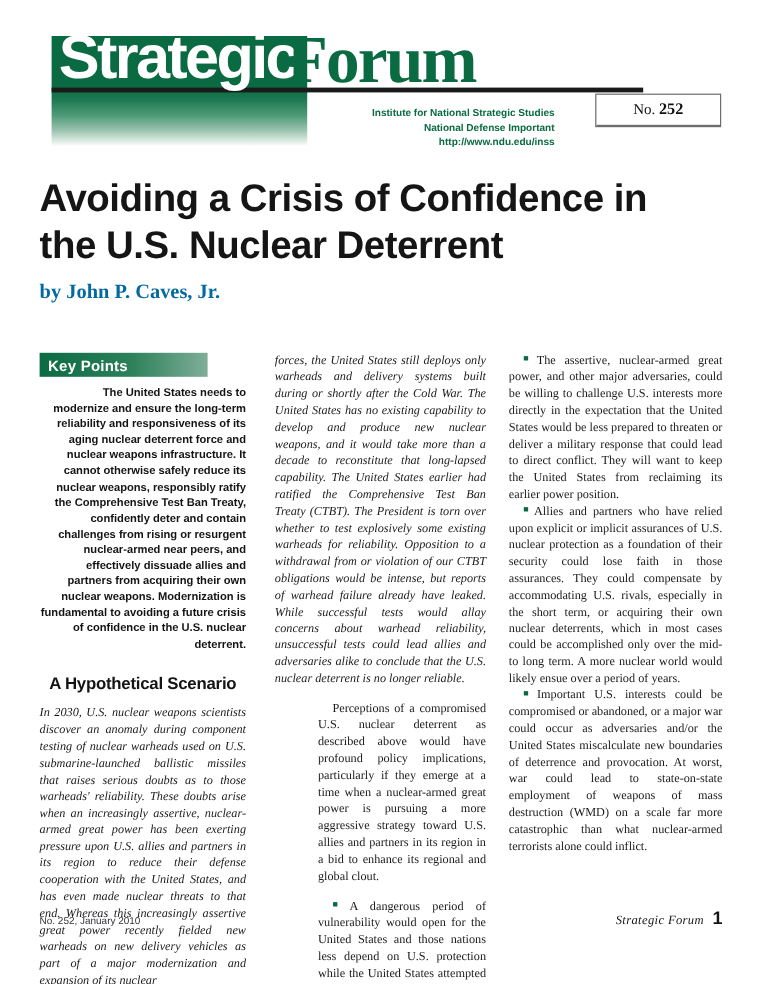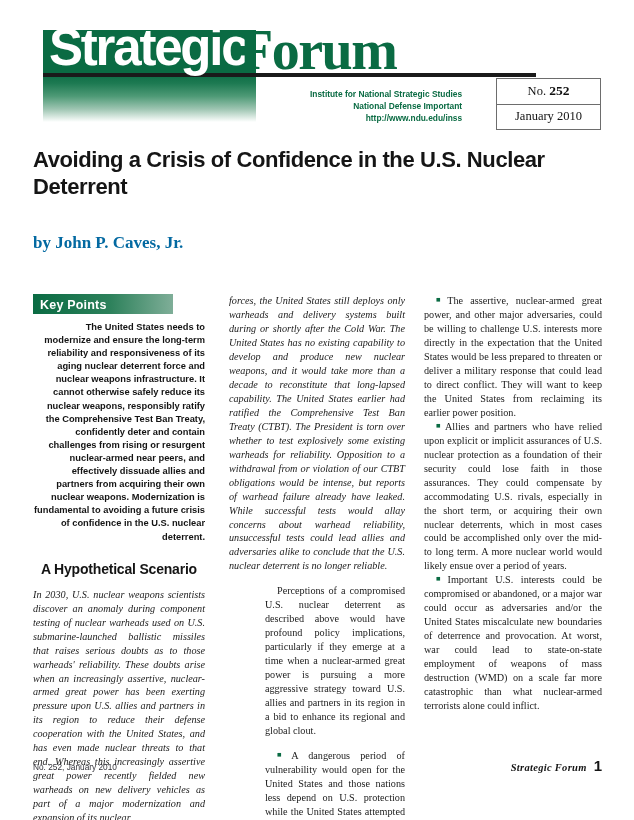--- a/index.html
+++ b/index.html
@@ -89,21 +89,21 @@
   .issue-row.top { border-bottom: 1px solid #6d6d6d; }
   .issue-num { font-weight: bold; font-size: 13.5px; }
 
   
   .title {
     position: absolute;
     left: 33px; top: 146px;
     width: 520px;
     font-family: "Liberation Sans", sans-serif;
     font-weight: bold;
-    font-size: 22px;
+    font-size: 32px;
     line-height: 1.23;
     letter-spacing: -0.4px;
     color: #151515;
   }
   .byline {
     position: absolute;
     left: 33px; top: 233px;
     font-family: "Liberation Serif", serif;
     font-weight: bold;
     font-size: 17px;
@@ -187,21 +187,21 @@
   }
   .footer-right {
     position: absolute;
     right: 32px; top: 757px;
     text-align: right;
     color: #151515;
   }
   .footer-journal {
     font-family: "Liberation Serif", serif;
     font-style: italic;
-    font-weight: bold;
+    font-weight: normal;
     font-size: 10.5px;
     letter-spacing: 0.3px;
   }
   .footer-page {
     font-family: "Liberation Sans", sans-serif;
     font-weight: bold;
     font-size: 15px;
     margin-left: 7px;
   }
 </style>
@@ -220,21 +220,20 @@
       <div>National Defense Important</div>
       <div>http://www.ndu.edu/inss</div>
     </div>
   </div>
 
   <div class="issue-box">
     <div class="issue-row top">
       <span>No.</span>
       <span class="issue-num">252</span>
     </div>
-    <div class="issue-row">January 2010</div>
   </div>
 
   <div class="title">Avoiding a Crisis of Confidence in the U.S. Nuclear Deterrent</div>
   <div class="byline">by John P. Caves, Jr.</div>
 
   <div class="col col-1">
     <div class="kp-bar">
       <span class="kp-bar-label">Key Points</span>
     </div>
     <p class="kp-text">The United States needs to modernize and ensure the long-term reliability and responsiveness of its aging nuclear deterrent force and nuclear weapons infrastructure. It cannot otherwise safely reduce its nuclear weapons, responsibly ratify the Comprehensive Test Ban Treaty, confidently deter and contain challenges from rising or resurgent nuclear-armed near peers, and effectively dissuade allies and partners from acquiring their own nuclear weapons. Modernization is fundamental to avoiding a future crisis of confidence in the U.S. nuclear deterrent.</p>

